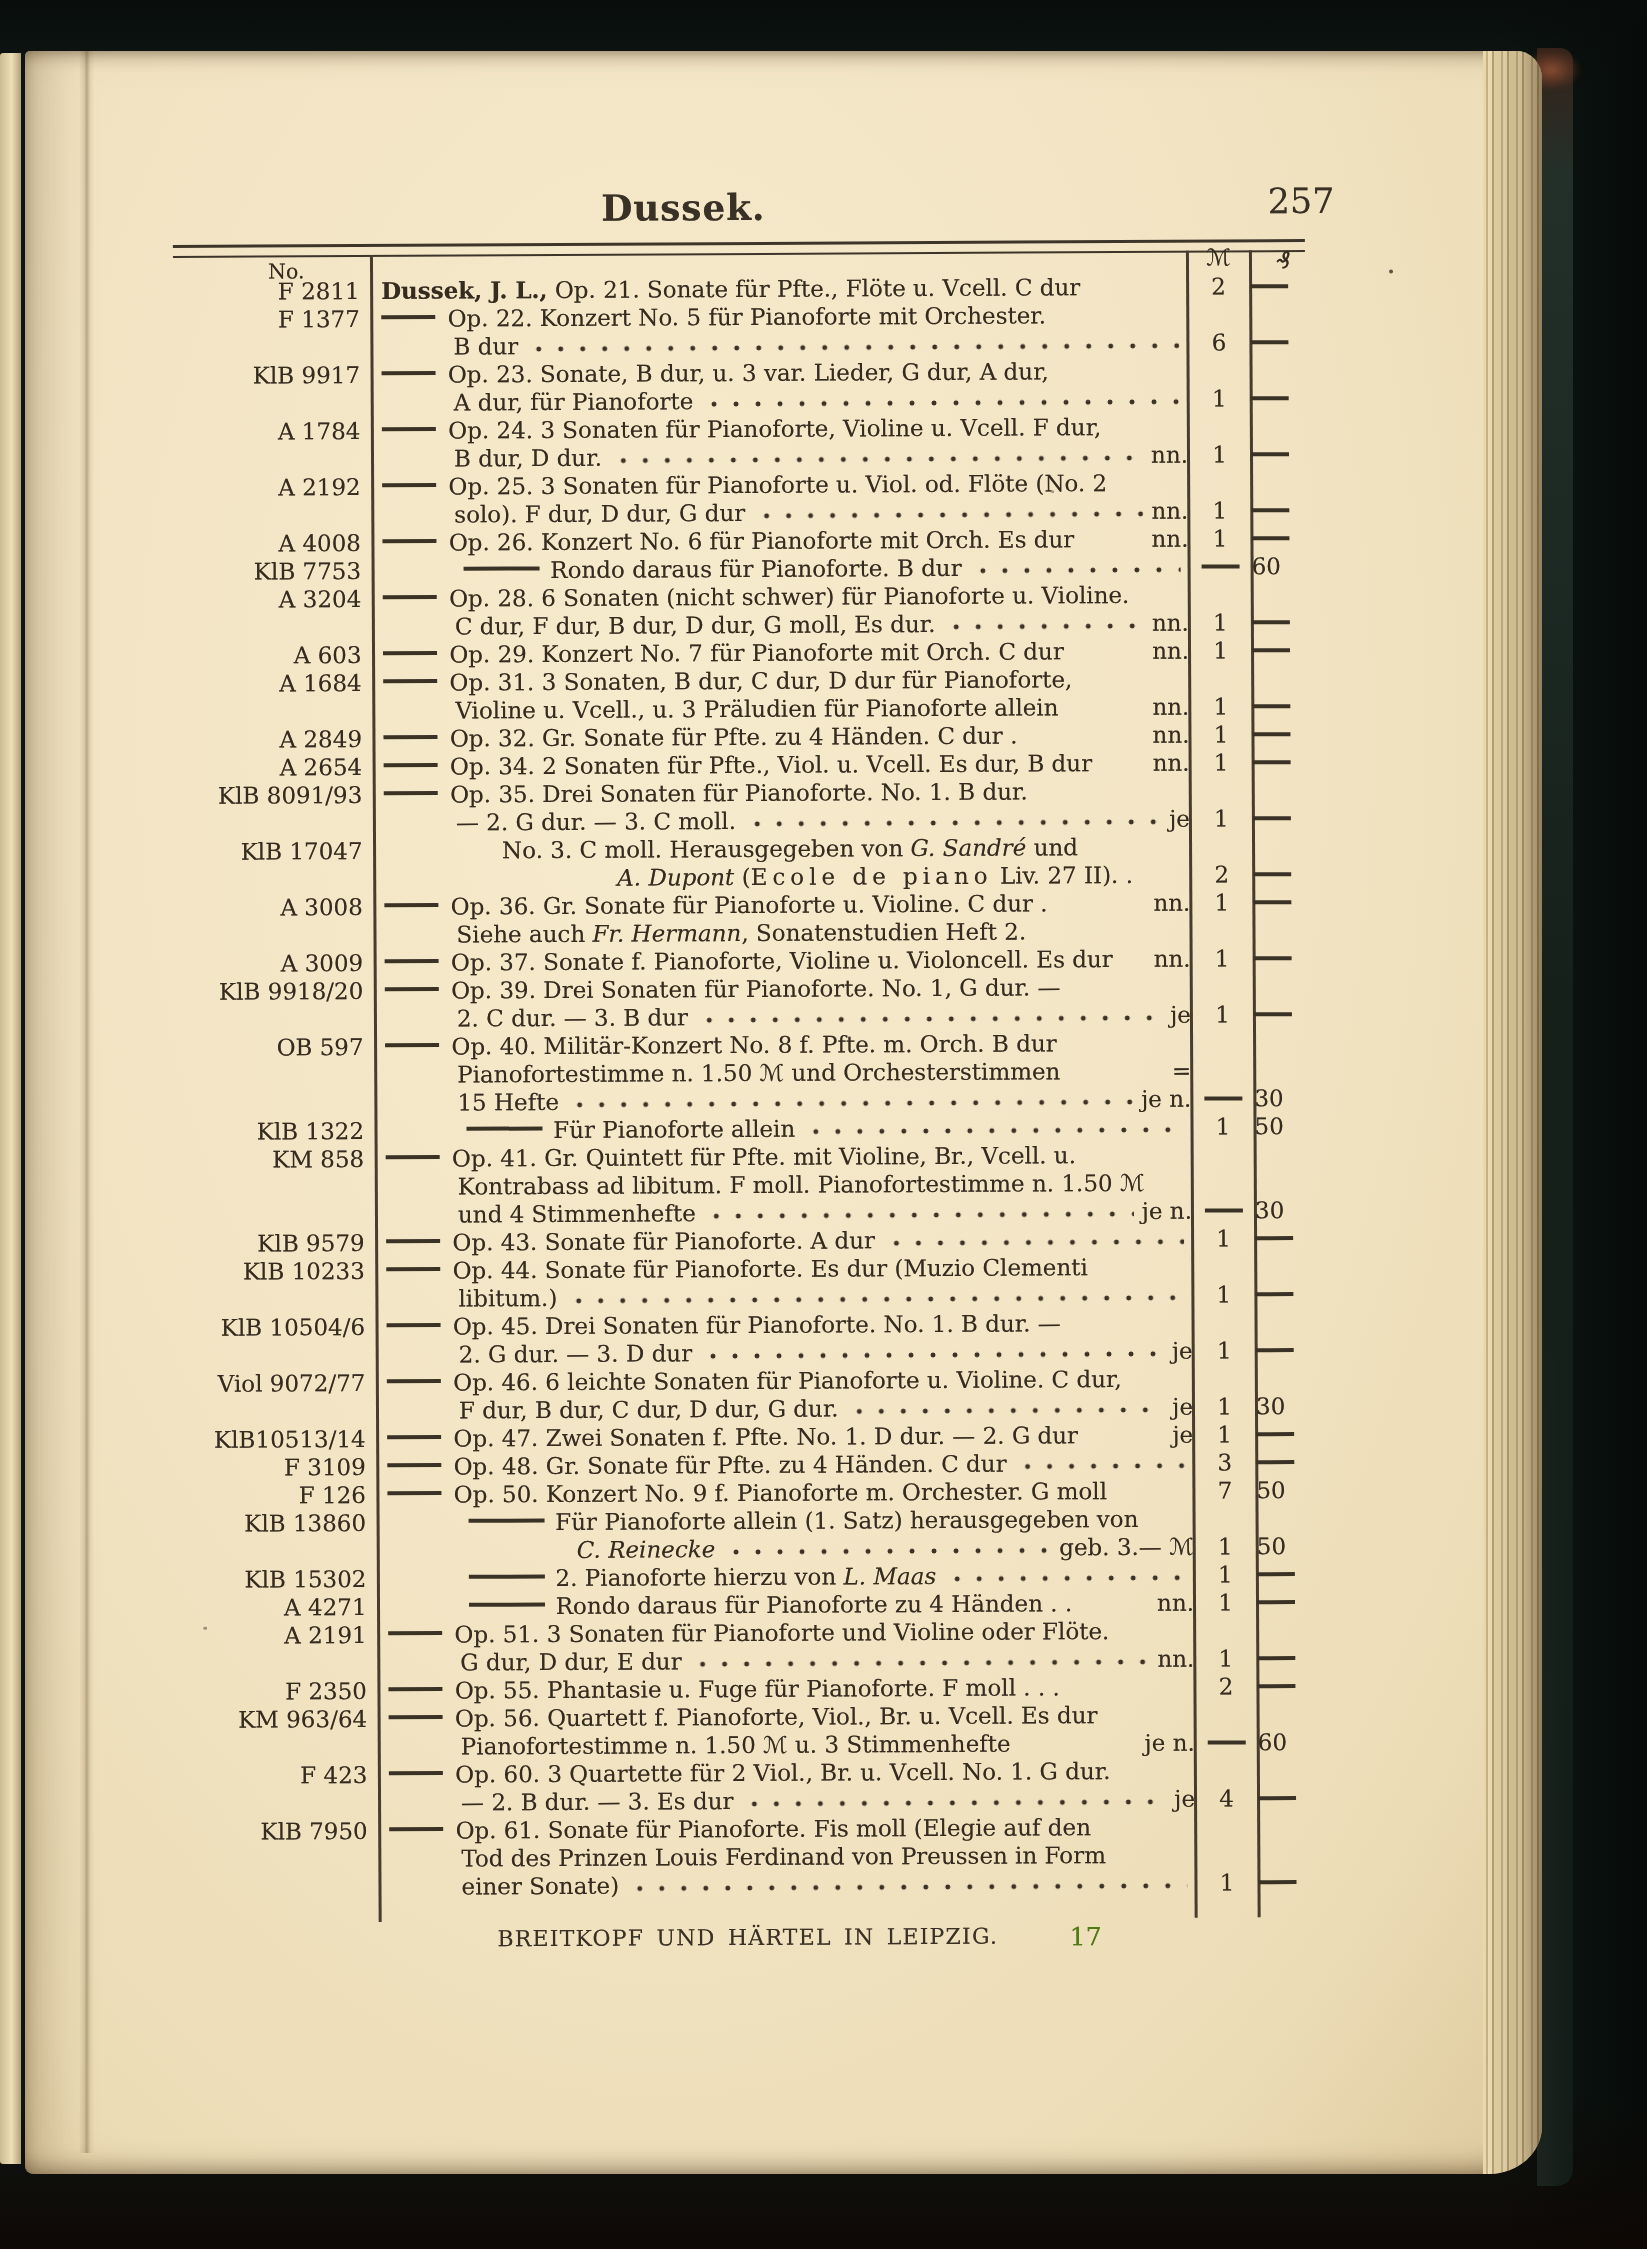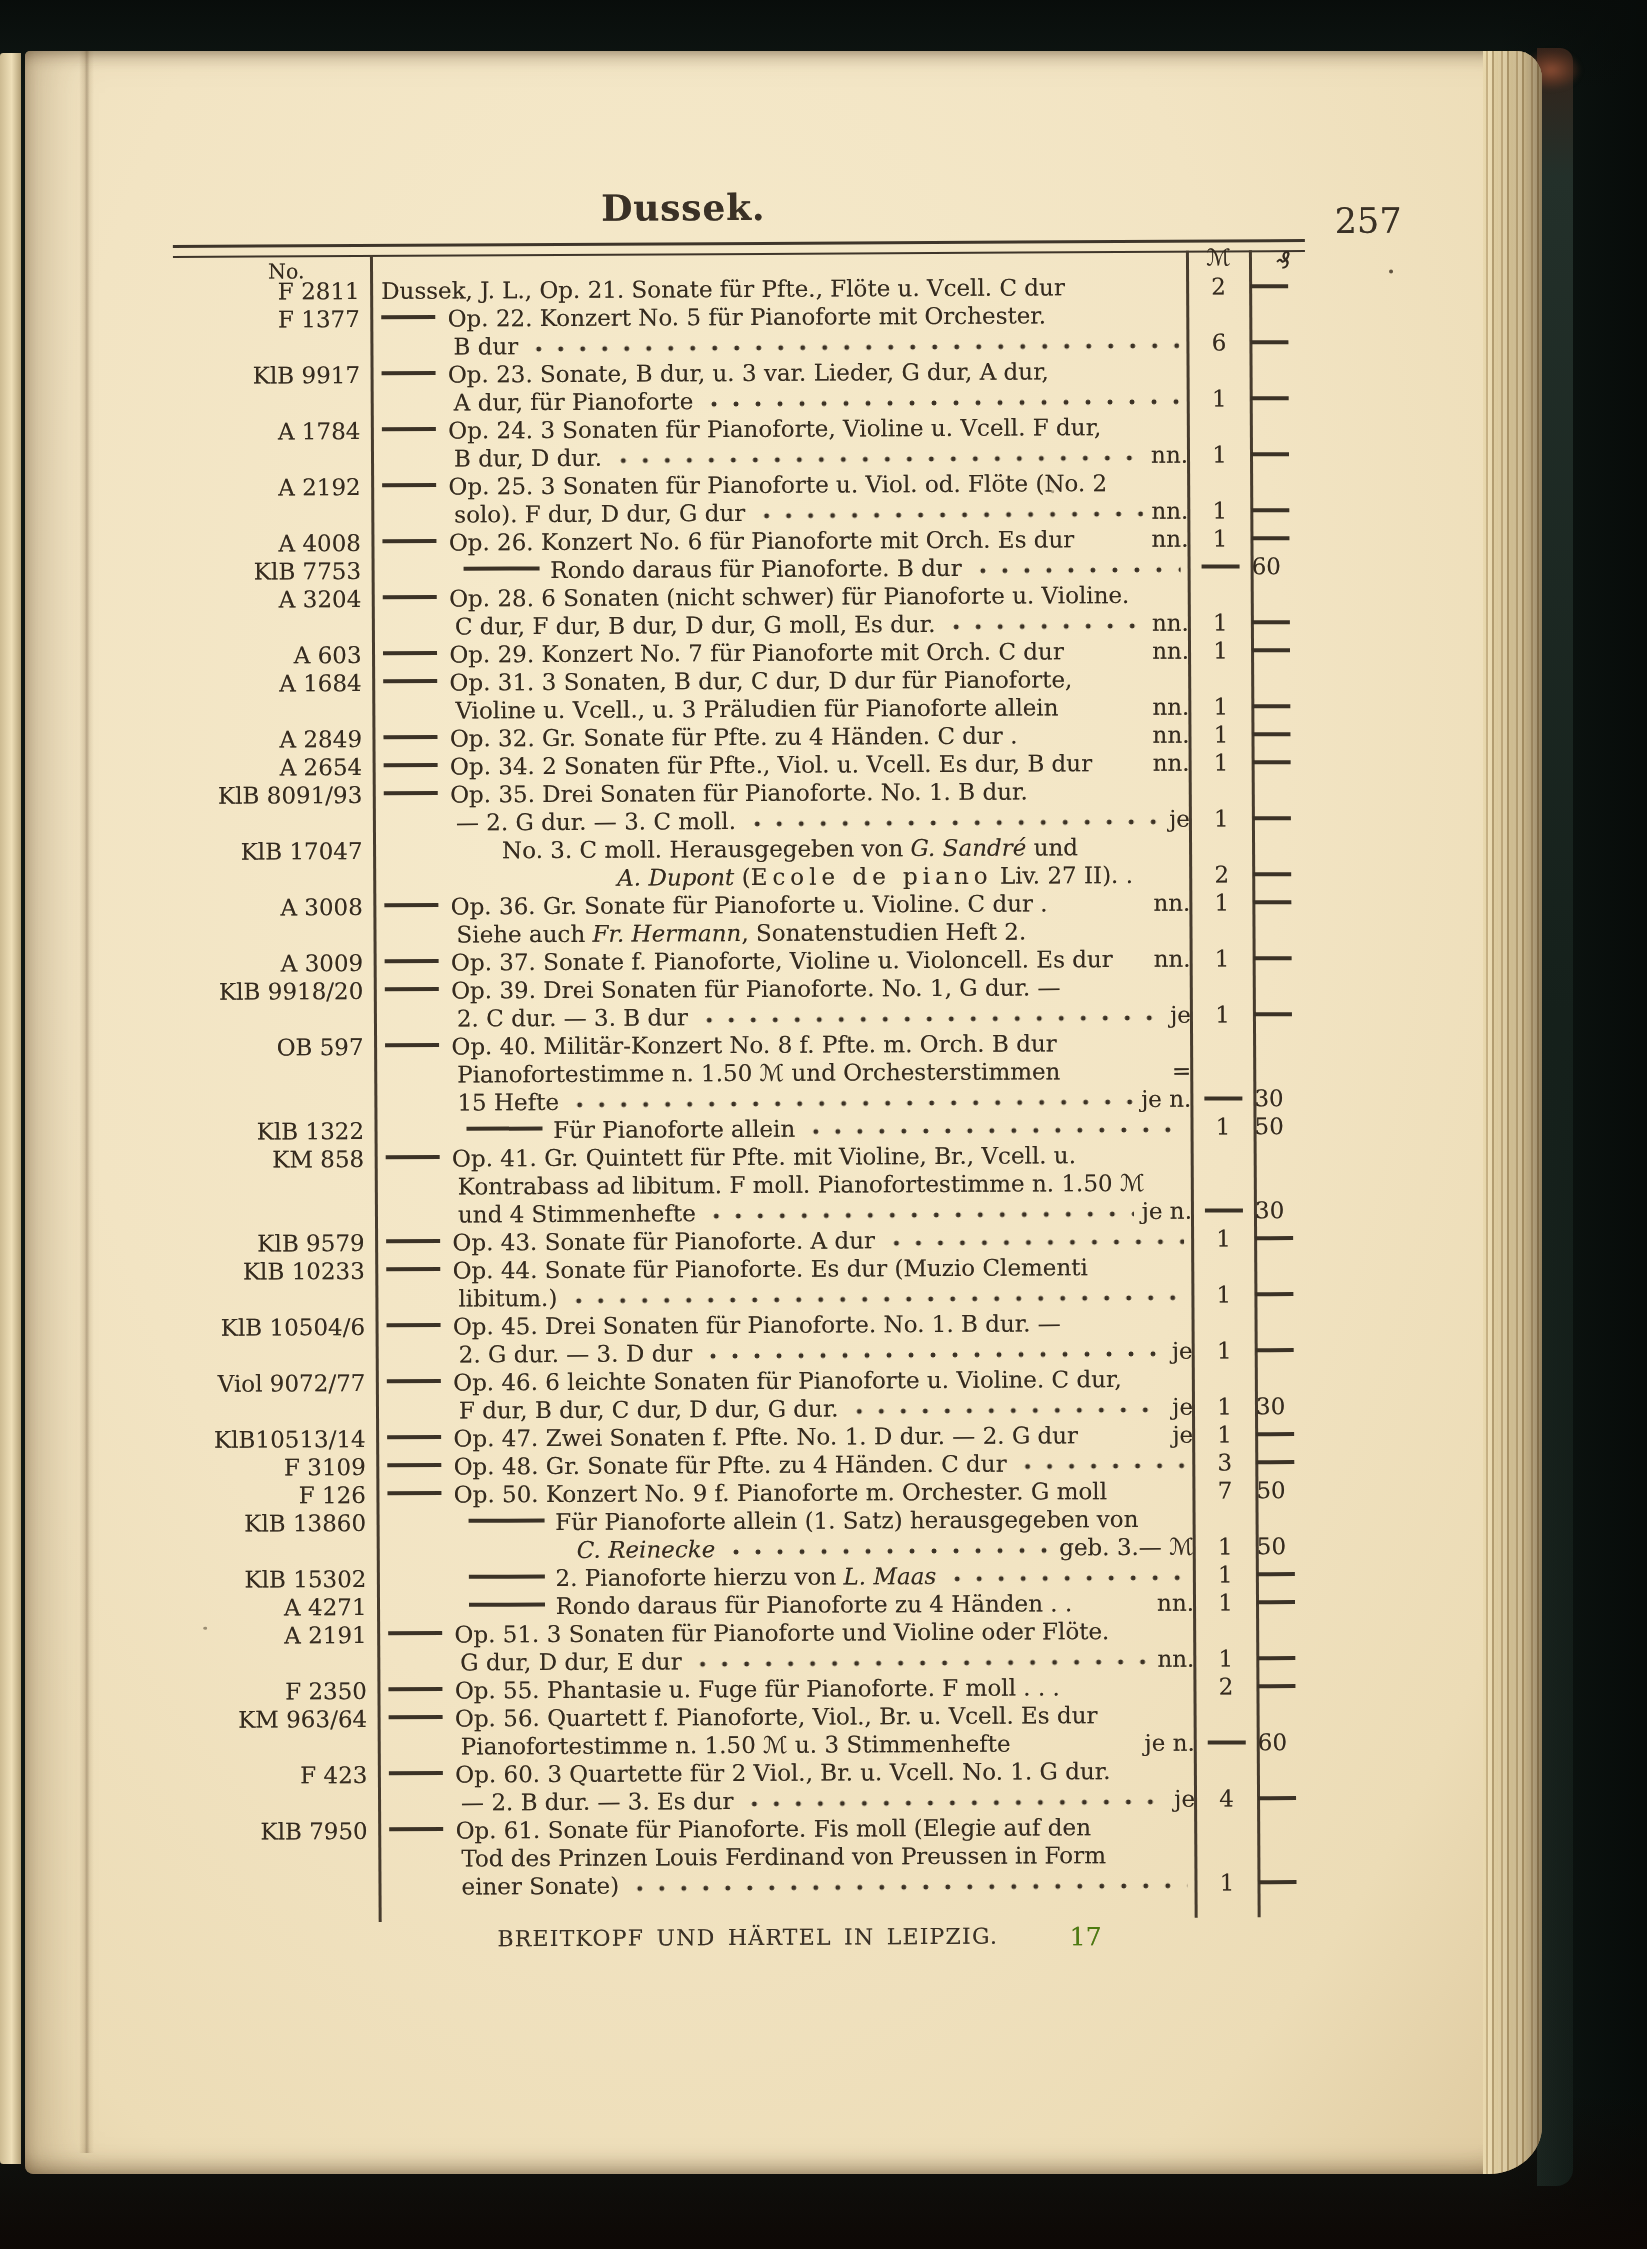--- a/index.html
+++ b/index.html
@@ -40,21 +40,21 @@
       linear-gradient(90deg, rgba(90,65,30,0) 0%, rgba(90,65,30,.25) 70%, rgba(60,40,18,.5) 100%),
       repeating-linear-gradient(90deg,#e9d9ae 0 3.3px,#c9b386 3.3px 5px,#f0e1b8 5px 9px,#b8a275 9px 10.7px,#e7d6a9 10.7px 15px);}
   .gutter-crease{position:absolute;left:54px;top:0;bottom:21.4px;width:15px;
     background:linear-gradient(90deg, rgba(0,0,0,0) 0%, rgba(101,72,35,.16) 35%, rgba(66,42,16,.32) 52%, rgba(120,95,55,.12) 72%, rgba(0,0,0,0) 100%);}
   .speck{position:absolute;border-radius:50%;background:rgba(60,48,32,.8);}
   
   #print{position:absolute;inset:0;transform:rotate(-0.3deg);transform-origin:741px 264px;
     color:#352b1f;text-shadow:0 0 0.5px rgba(53,43,31,.5);}
   .page-title{position:absolute;left:206px;top:186px;width:955px;text-align:center;
     font-size:36px;font-weight:bold;letter-spacing:0.8px;color:#3a3126;}
-  .page-number{position:absolute;left:1335px;top:184px;font-size:35px;color:#3a3126;margin-top:20px;}
+  .page-number{position:absolute;left:1268px;top:184px;font-size:35px;color:#3a3126;}
   .double-rule{position:absolute;left:173px;top:242px;width:1132px;height:8.2px;
     border-top:3.3px solid #3e352a;border-bottom:2.5px solid #3e352a;}
   .col-head-no{position:absolute;left:268px;top:257px;font-size:20.6px;}
   .col-head-m{position:absolute;left:1189px;top:247px;width:59px;text-align:center;font-size:23px;}
   .col-head-pf{position:absolute;left:1252px;top:250px;width:63px;text-align:center;font-size:23px;}
   .mglyph{font-family:"DejaVu Sans","Liberation Sans",sans-serif;font-style:italic;}
   .vrule{position:absolute;top:253px;height:1667px;width:2.5px;background:#473c2e;}
   .vrule.v1{left:370px;}
   .vrule.v2{left:1186px;}
   .vrule.v3{left:1249px;}
@@ -68,21 +68,21 @@
   .m-cell{width:63px;text-align:center;flex:0 0 auto;}
   .pf-cell{width:69px;flex:0 0 auto;}
   .dash{display:inline-block;height:3.3px;background:#3b3226;flex:0 0 auto;align-self:center;transform:translateY(-1.6px);}
   .dash.e{width:54px;margin-right:12.4px;}
   .dash.s{width:76px;margin-right:10.7px;}
   .lead{flex:1 1 auto;min-width:6.6px;margin:0 8.2px 0 6.6px;align-self:stretch;}
   .lead.dots{background-image:radial-gradient(circle, rgba(50,40,28,.95) 2.1px, rgba(50,40,28,0) 2.8px);
     background-size:22px 10px;background-repeat:repeat-x;background-position:3.3px calc(100% - 5.8px);}
   .suffix{flex:0 0 auto;}
   .price-dash{display:inline-block;width:38px;height:3.3px;background:#3b3226;vertical-align:middle;margin-bottom:4.1px;}
-  .bold{font-weight:normal;}
+  .bold{font-weight:bold;}
   .ital{font-style:italic;}
   .spaced{letter-spacing:5px;}
   
   .footer-line{position:absolute;left:173px;top:1925px;width:1132px;text-align:center;
     font-size:22px;letter-spacing:1.2px;word-spacing:4.1px;color:#3a3126;}
   .footer-num{position:absolute;left:1061px;top:1924px;font-size:25px;color:#4d7c0f;}
 </style>
 </head>
 <body>
 

